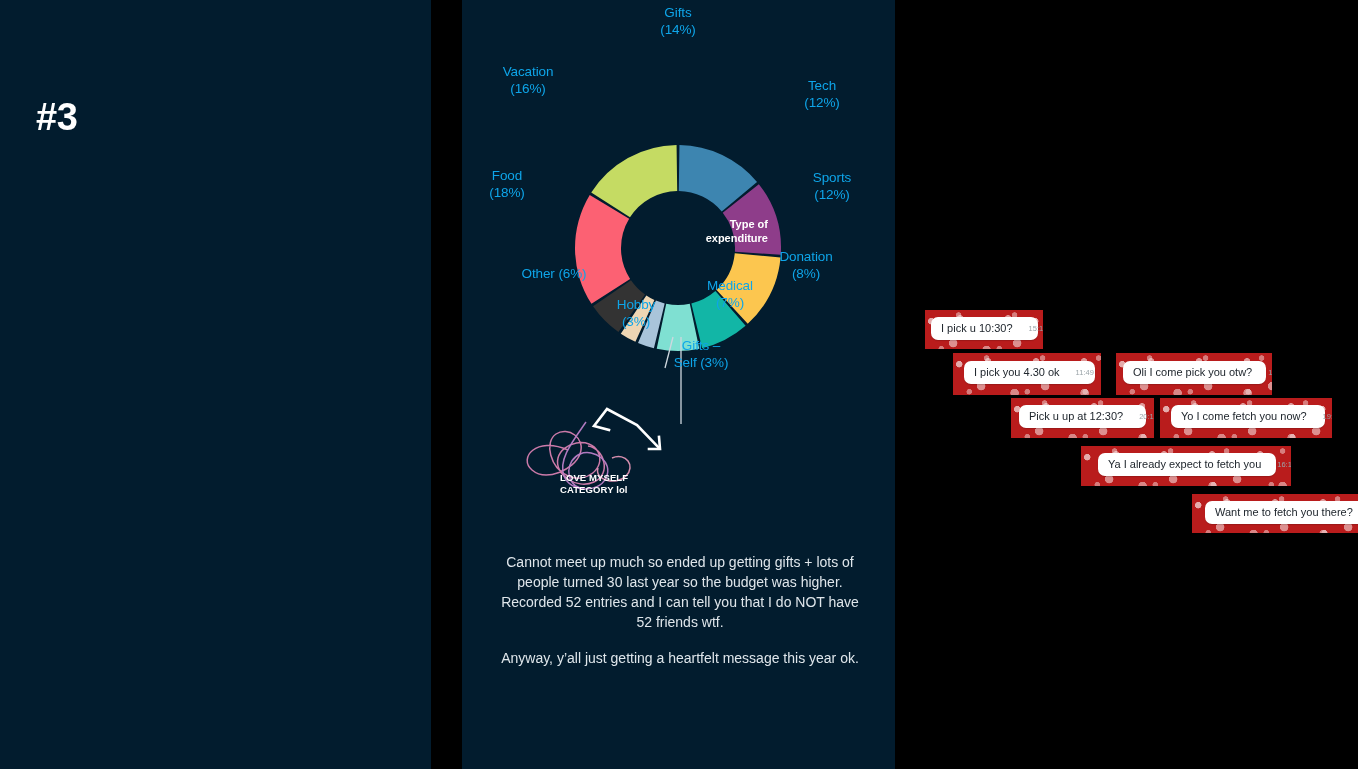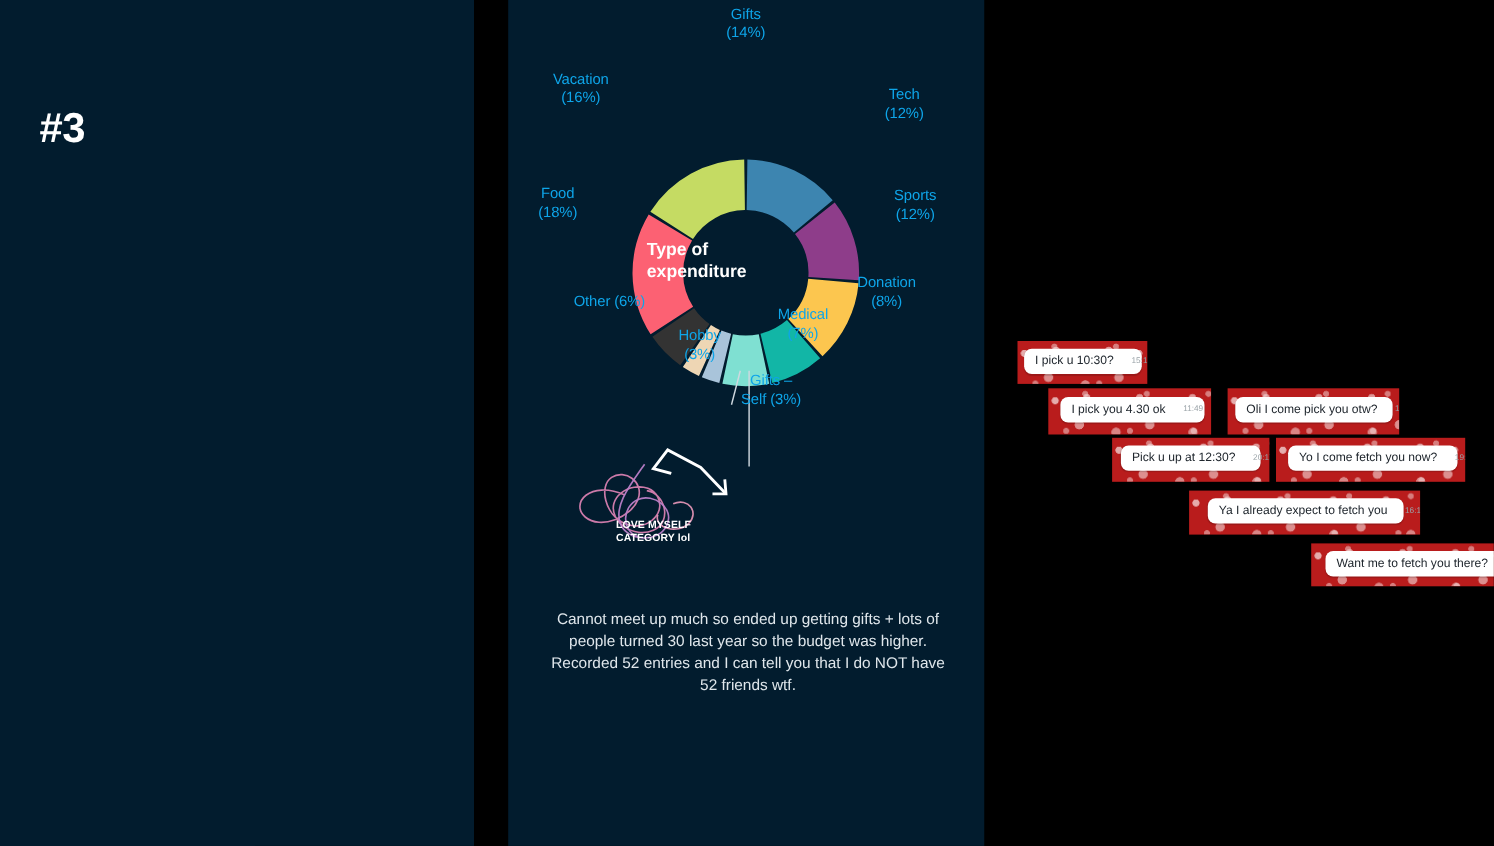--- a/index.html
+++ b/index.html
@@ -64,23 +64,23 @@
     color:#0ea5e9;
     font-size:13.5px;
     line-height:1.25;
     text-align:center;
     white-space:pre-line;
     letter-spacing:-0.1px;
   }
   #center-title {
     position:absolute;
     left:126px; top:218px; width:180px;
-    text-align:left;
-    color:#ffffff;
-    font-size:16px; font-weight:bold;
+    text-align:right;
+    color:#ffffff;
+    font-size:11px; font-weight:bold;
     line-height:1.25;
     white-space:pre-line;
   }
 
   
   #doodle-svg { position:absolute; left:40px; top:330px; }
   #doodle-caption {
     position:absolute;
     left:98px; top:472px;
     color:#ffffff;
@@ -260,20 +260,21 @@
         <path d="M84,92 C70,112 56,130 62,146 C68,162 96,164 104,148
                  C112,132 92,118 78,124 C64,130 62,152 78,158" fill="none" stroke="#b97fc8" stroke-width="1.5" opacity=".95"></path>
         <path d="M110,128 C124,122 134,136 124,146 C114,156 92,150 96,138" fill="none" stroke="#e094b4" stroke-width="1.5" opacity=".95"></path>
       </svg>
       <div id="doodle-caption">LOVE MYSELF
 CATEGORY lol</div>
     </div>
 
     <div id="mid-body">
       <div class="para1">Cannot meet up much so ended up getting gifts + lots of people turned 30 last year so the budget was higher. Recorded 52 entries and I can tell you that I do NOT have 52 friends wtf.</div>
+      <div class="para2">Anyway, y’all just getting a heartfelt message this year ok.</div>
     </div>
   </div>
 
   <div class="divider" id="divider-2"></div>
 
 
   <div id="chat-layer">
       <div class="chat-shot" style="left: 925px; top: 310px; width: 118px; height: 39px;">
         <div class="bubble" style="left: 6px; top: 7px; width: 107px;">
           <span class="bubble-text">I pick u 10:30?</span>

